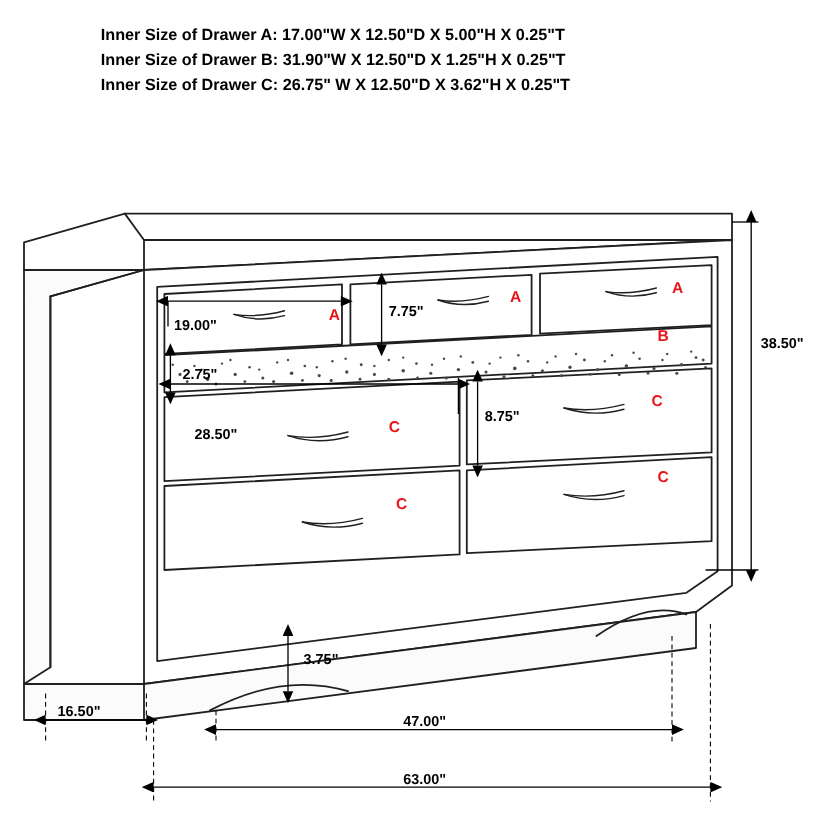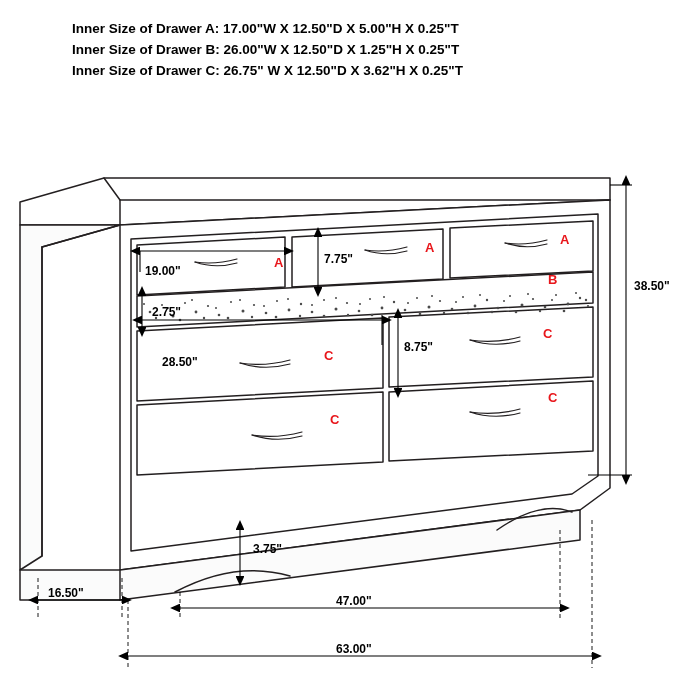--- a/index.html
+++ b/index.html
@@ -10,21 +10,21 @@
   #page {
     position: relative;
     width: 700px;
     height: 700px;
     background: #ffffff;
     font-family: "Liberation Sans", sans-serif;
     overflow: hidden;
   }
   .spec-block {
     position: absolute;
-    left: 72px;
+    left: 84px;
     top: 18px;
     width: 600px;
   }
   .spec-line {
     font-size: 13.5px;
     font-weight: bold;
     color: #000000;
     line-height: 21px;
     white-space: nowrap;
   }
@@ -50,21 +50,21 @@
     height: 700px;
   }
 </style>
 </head>
 <body>
 
 <div id="page">
 
   <div class="spec-block">
     <div class="spec-line">Inner Size of Drawer A: 17.00"W X 12.50"D X 5.00"H X 0.25"T</div>
-    <div class="spec-line">Inner Size of Drawer B: 26.00"W X 12.50"D X 1.25"H X 0.25"T</div>
+    <div class="spec-line">Inner Size of Drawer B: 31.90"W X 12.50"D X 1.25"H X 0.25"T</div>
     <div class="spec-line">Inner Size of Drawer C: 26.75" W X 12.50"D X 3.62"H X 0.25"T</div>
   </div>
 
   <svg class="art" viewBox="0 0 700 700">
     <g fill="none" stroke="#231f20" stroke-width="1.5" stroke-linejoin="round" stroke-linecap="round">
 
       <polygon points="20,202 104,178 610,178 610,200 120,225 20,225" fill="#ffffff"></polygon>
       <polyline points="104,178 120,200 610,200"></polyline>
       <polyline points="120,200 120,225"></polyline>
 

